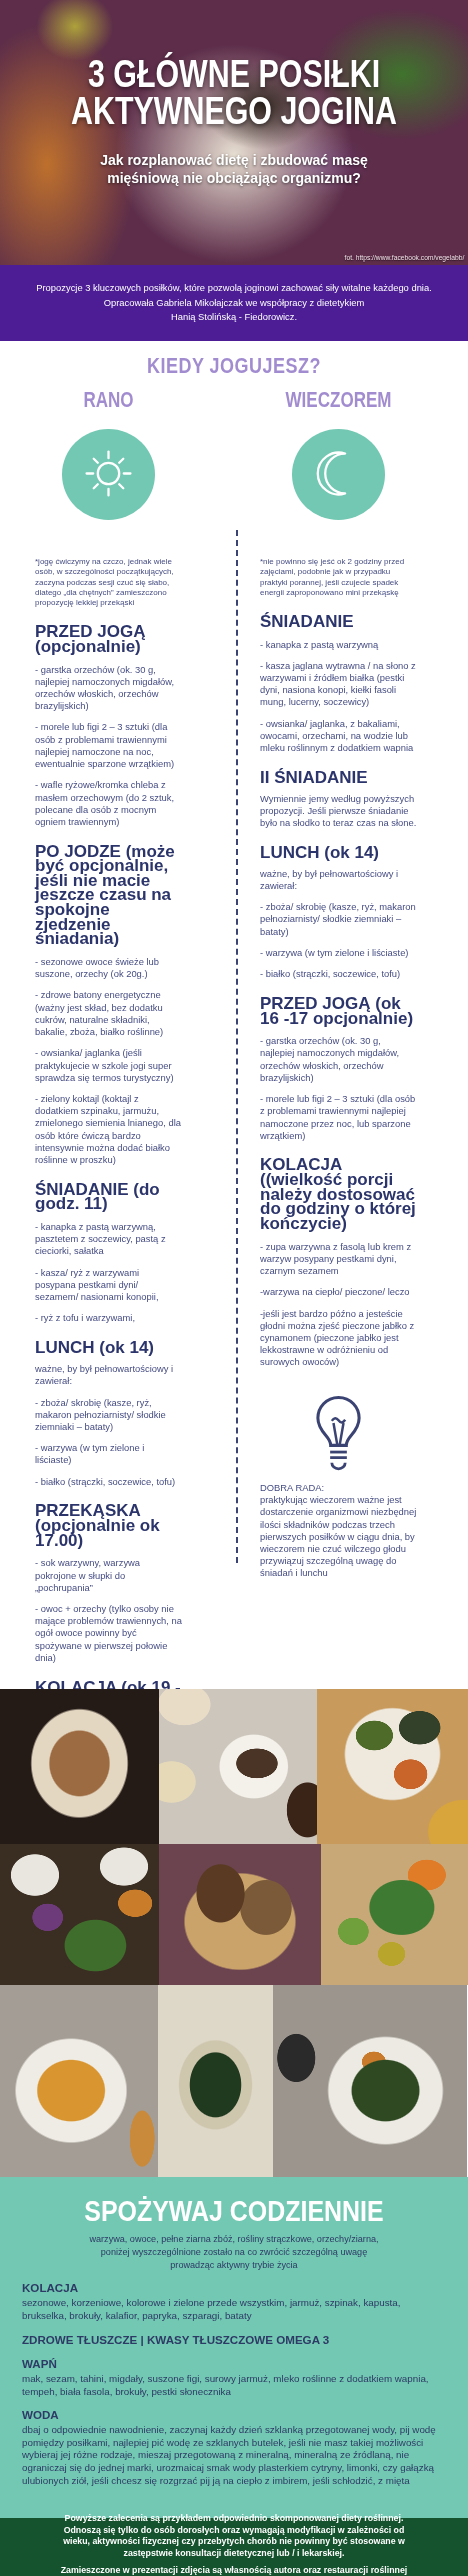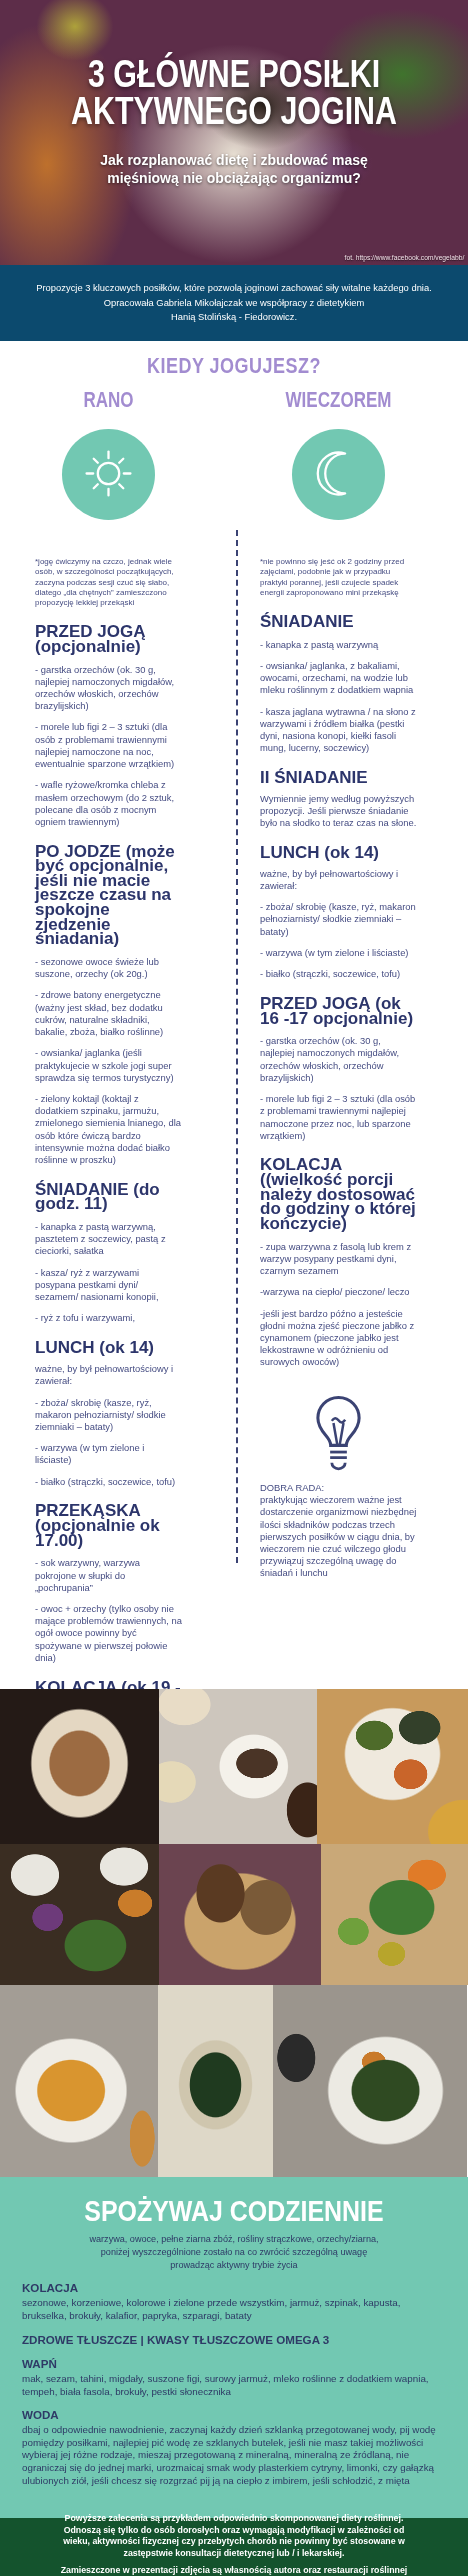--- a/index.html
+++ b/index.html
@@ -17,21 +17,21 @@
       radial-gradient(73px 43px at 68% 62%, rgba(108,58,118,.8), rgba(108,58,118,0) 75%),
       #5d2d49;}
   .hero-title{position:absolute;top:56px;left:0;width:100%;text-align:center;color:#fff;
     font-weight:bold;font-size:38px;line-height:37px;letter-spacing:0;
     transform:scaleX(.8);transform-origin:50% 0;text-shadow:0 1.8px 4.9px rgba(0,0,0,.45);}
   .hero-sub{position:absolute;top:151px;left:0;width:100%;text-align:center;color:#fff;
     font-weight:bold;font-size:14px;line-height:18.3px;text-shadow:0 1.2px 3px rgba(0,0,0,.6);}
   .hero-credit{position:absolute;right:3.7px;bottom:3.7px;color:#f3e3ea;font-size:6.7px;text-shadow:0 0.6px 1.2px rgba(0,0,0,.6);}
 
   
-  .intro-band{height:76px;background:#0c4a6e;color:#fff;display:flex;flex-direction:column;
+  .intro-band{height:76px;background:#4c1d95;color:#fff;display:flex;flex-direction:column;
     justify-content:center;align-items:center;text-align:center;font-size:9.4px;line-height:14.6px;}
 
   
   .schedule{position:relative;height:1348px;overflow:hidden;background:#fff;}
   .schedule-title{margin:0;padding-top:12.2px;text-align:center;color:#a28cd0;font-size:22.5px;
     font-weight:bold;transform:scaleX(.8);transform-origin:50% 0;letter-spacing:0.6px;}
   .cols{position:relative;display:flex;align-items:flex-start;padding:3.7px 0 0 35px;}
   .col{box-sizing:border-box;}
   .col-left{width:147px;}
   .col-right{width:157px;margin-left:78px;}
@@ -169,22 +169,22 @@
           <span>
             <svg width="51" height="51" viewBox="0 0 100 100">
               <path d="M63 11 A41 41 0 1 0 63 89 A33 33 0 0 1 63 11 Z" fill="none" stroke="#fff" stroke-width="4.5" stroke-linejoin="round"></path>
             </svg>
           </span>
         </div>
         <p class="footnote">*nie powinno się jeść ok 2 godziny przed zajęciami, podobnie jak w przypadku praktyki porannej, jeśli czujecie spadek energii zaproponowano mini przekąskę</p>
         <div>
             <div class="meal-heading">ŚNIADANIE</div>
             <div class="meal-item">- kanapka z pastą warzywną</div>
+            <div class="meal-item">- kasza jaglana wytrawna / na słono z warzywami i źródłem białka (pestki dyni, nasiona konopi, kiełki fasoli mung, lucerny, soczewicy)</div>
             <div class="meal-item">- owsianka/ jaglanka, z bakaliami, owocami, orzechami, na wodzie lub mleku roślinnym z dodatkiem wapnia</div>
-            <div class="meal-item">- kasza jaglana wytrawna / na słono z warzywami i źródłem białka (pestki dyni, nasiona konopi, kiełki fasoli mung, lucerny, soczewicy)</div>
             <div class="meal-heading">II ŚNIADANIE</div>
             <div class="meal-intro">Wymiennie jemy według powyższych propozycji. Jeśli pierwsze śniadanie było na słodko to teraz czas na słone.</div>
             <div class="meal-heading">LUNCH (ok 14)</div>
             <div class="meal-intro">ważne, by był pełnowartościowy i zawierał:</div>
             <div class="meal-item">- zboża/ skrobię (kasze, ryż, makaron pełnoziarnisty/ słodkie ziemniaki – bataty)</div>
             <div class="meal-item">- warzywa (w tym zielone i liściaste)</div>
             <div class="meal-item">- białko (strączki, soczewice, tofu)</div>
             <div class="meal-heading">PRZED JOGĄ (ok 16 -17 opcjonalnie)</div>
             <div class="meal-item">- garstka orzechów (ok. 30 g, najlepiej namoczonych migdałów, orzechów włoskich, orzechów brazylijskich)</div>
             <div class="meal-item">- morele lub figi 2 – 3 sztuki (dla osób z problemami trawiennymi najlepiej namoczone przez noc, lub sparzone wrzątkiem)</div>

